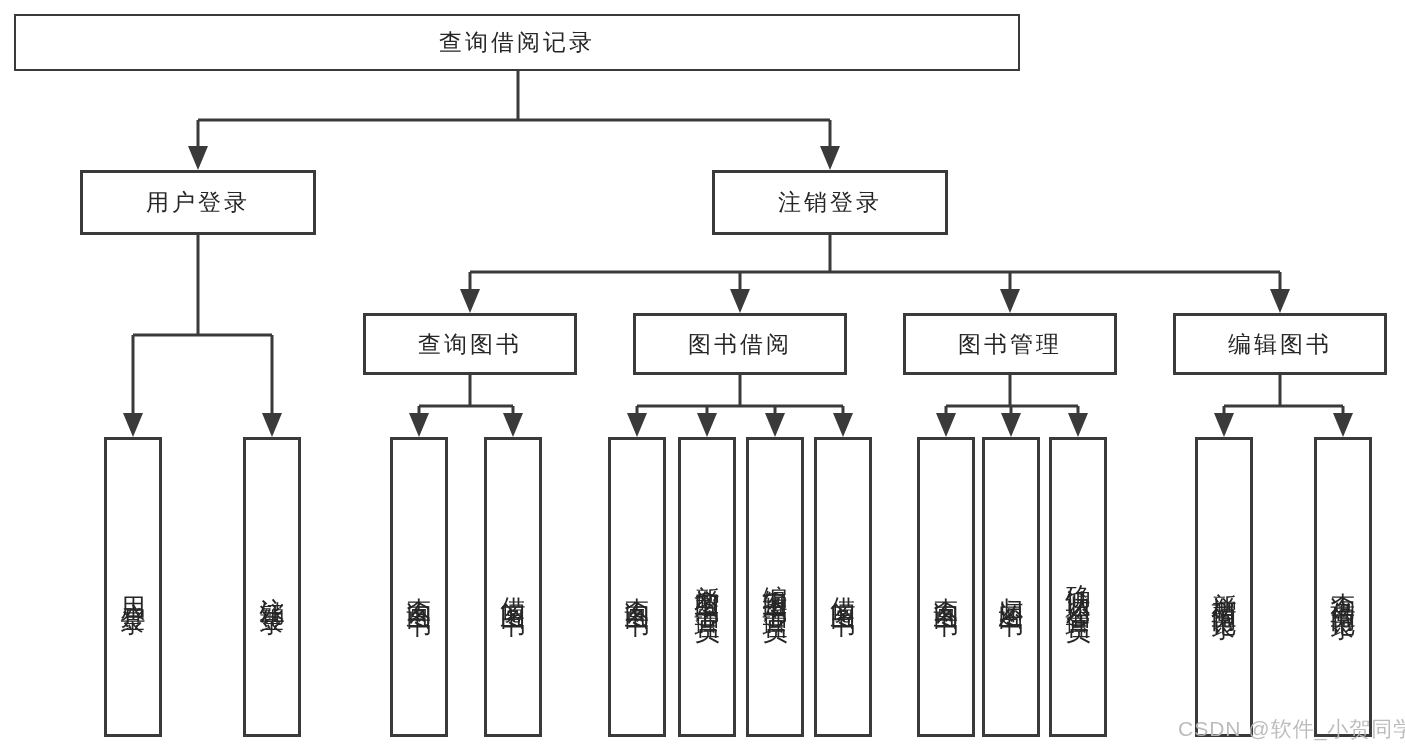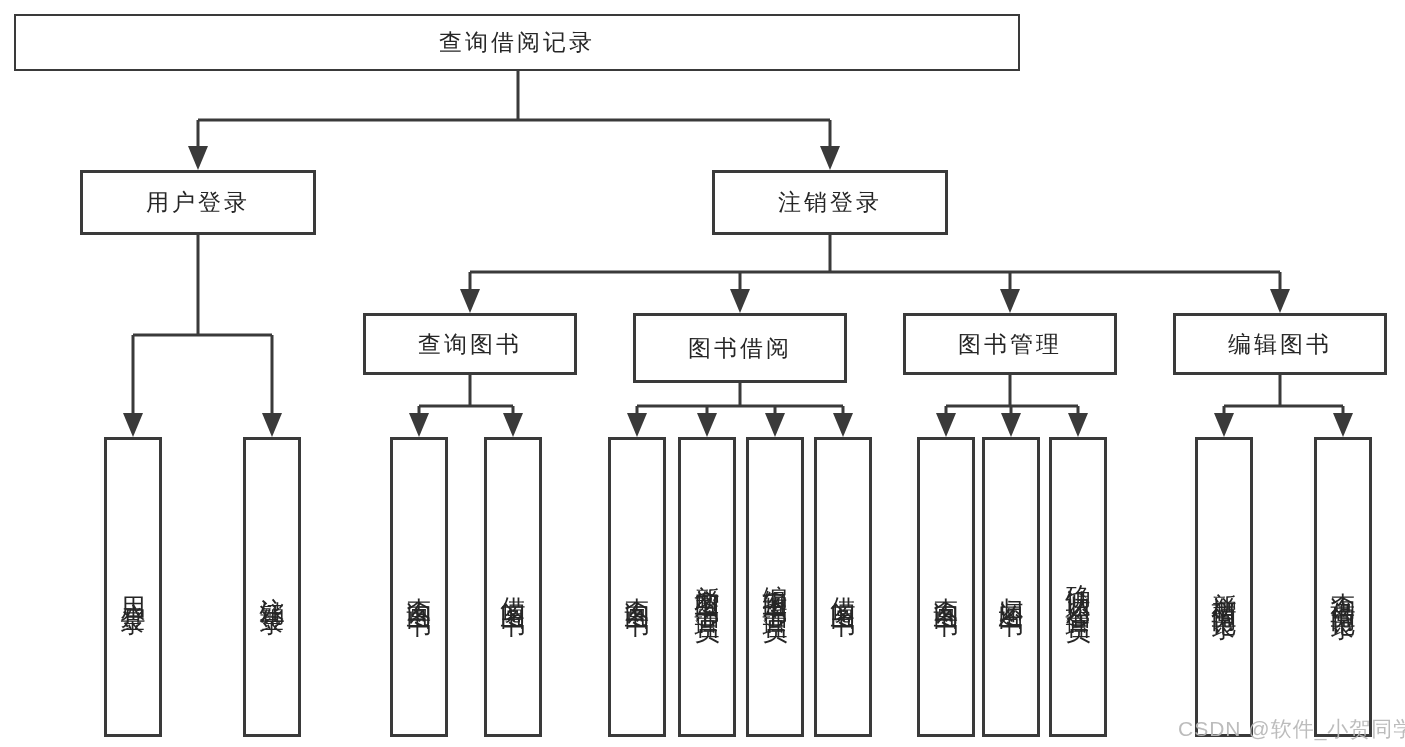--- a/index.html
+++ b/index.html
@@ -24,21 +24,21 @@
   .v {
     writing-mode:vertical-rl;
     font-size:25px; letter-spacing:5px;
     width:58px; height:300px; top:437px;
     line-height:1;
   }
   #b-root   { left:14px;  top:14px;  width:1006px; height:57px; border-width:2px; }
   #b-login  { left:80px;  top:170px; width:236px; height:65px; }
   #b-mgmt   { left:712px; top:170px; width:236px; height:65px; }
   #b-newbook { left:363px; top:313px; width:214px; height:62px; }
-  #b-borrow  { left:633px; top:313px; width:214px; height:70px; }
+  #b-borrow  { left:633px; top:313px; width:214px; height:62px; }
   #b-current { left:903px; top:313px; width:214px; height:62px; }
   #b-records { left:1173px; top:313px; width:214px; height:62px; }
 
   #l-userlogin { left:104px; }
   #l-logout    { left:243px; }
   #l-nb-query  { left:390px; }
   #l-nb-borrow { left:484px; }
   #l-b-query   { left:608px; }
   #l-b-add     { left:678px; }
   #l-b-edit    { left:746px; }

